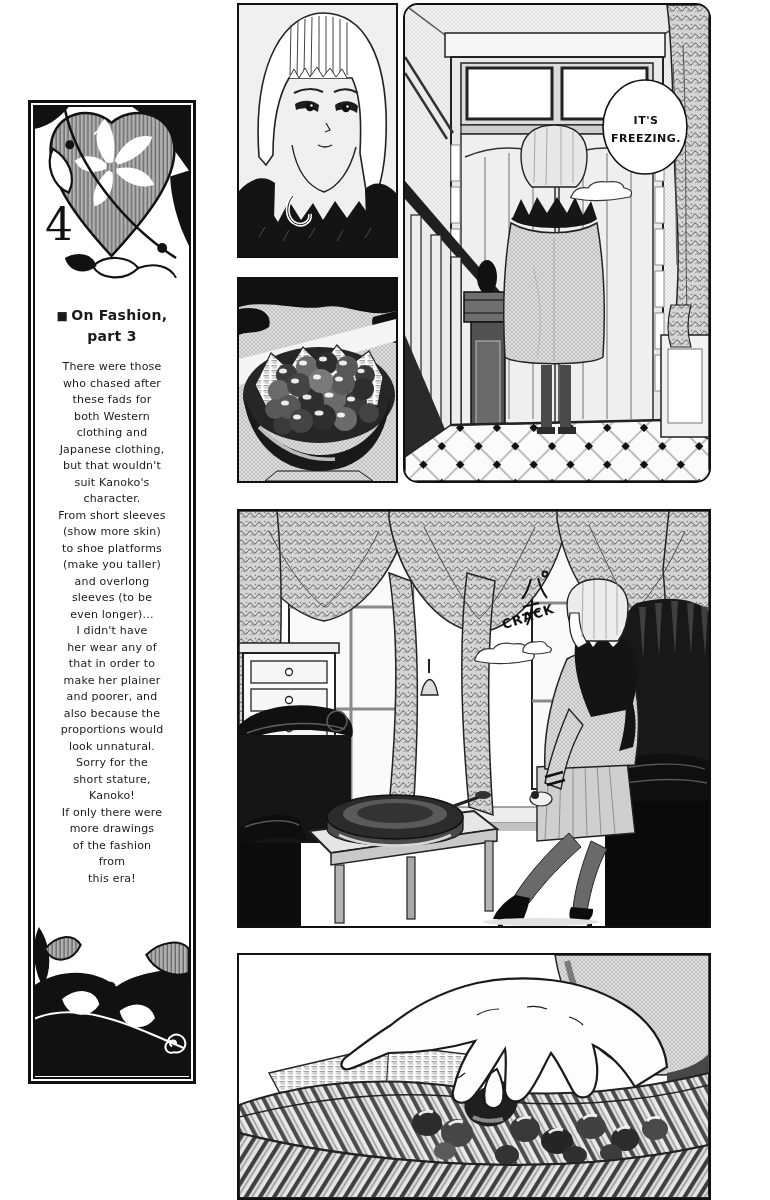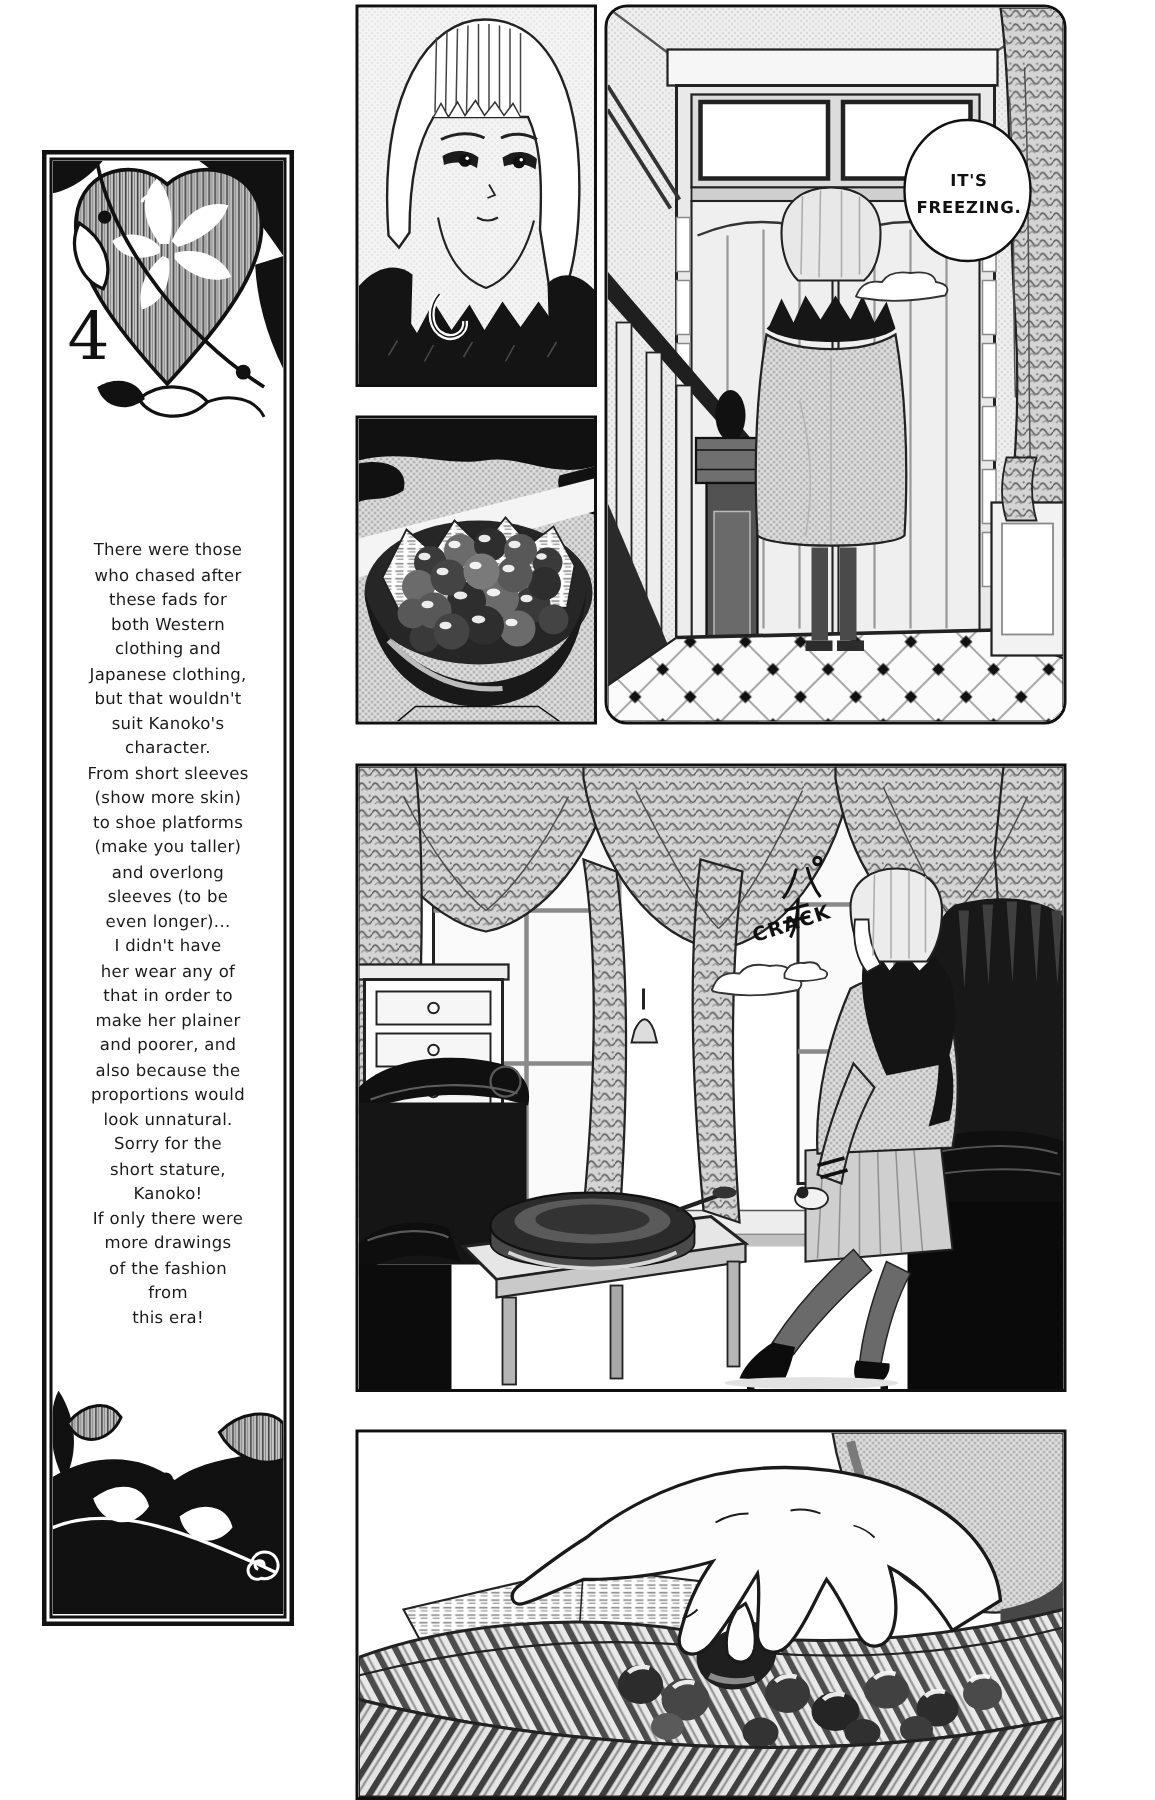--- a/index.html
+++ b/index.html
@@ -116,20 +116,24 @@
           <circle cx="128" cy="142" r="5" fill="#111"></circle>
           <path d="M18,42 C34,52 42,70 34,86 C18,80 10,58 18,42 Z" fill="#fff" stroke="#111" stroke-width="2.2"></path>
           <path d="M58,160 C72,148 94,150 104,162 C90,176 66,174 58,160 Z" fill="#fff" stroke="#111" stroke-width="2.2"></path>
           <path d="M30,152 C44,144 58,148 62,160 C50,170 34,166 30,152 Z" fill="#111"></path>
           <path d="M104,162 C120,156 136,160 142,172" stroke="#111" stroke-width="2" fill="none"></path>
         </svg>
       </div>
 
       <div class="chapter-number">4</div>
 
+      <div class="note-title">
+        <div><span class="bullet">■</span><span>On Fashion,</span></div>
+        <div>part 3</div>
+      </div>
 
       <div class="note-body">There were those
 who chased after
 these fads for
 both Western
 clothing and
 Japanese clothing,
 but that wouldn't
 suit Kanoko's
 character.

